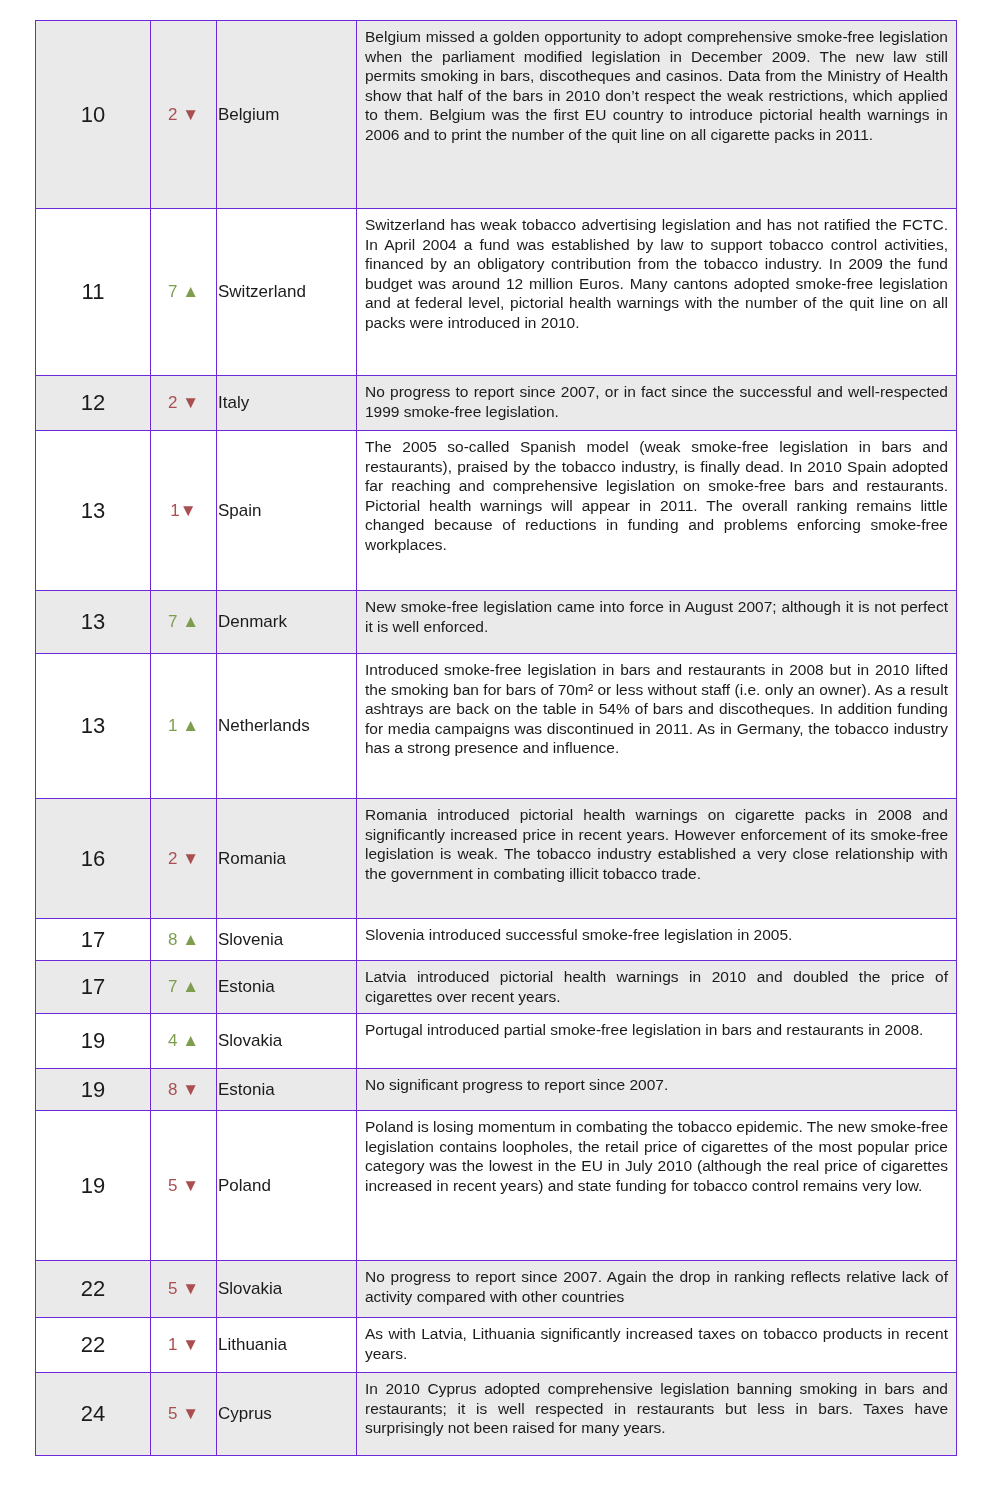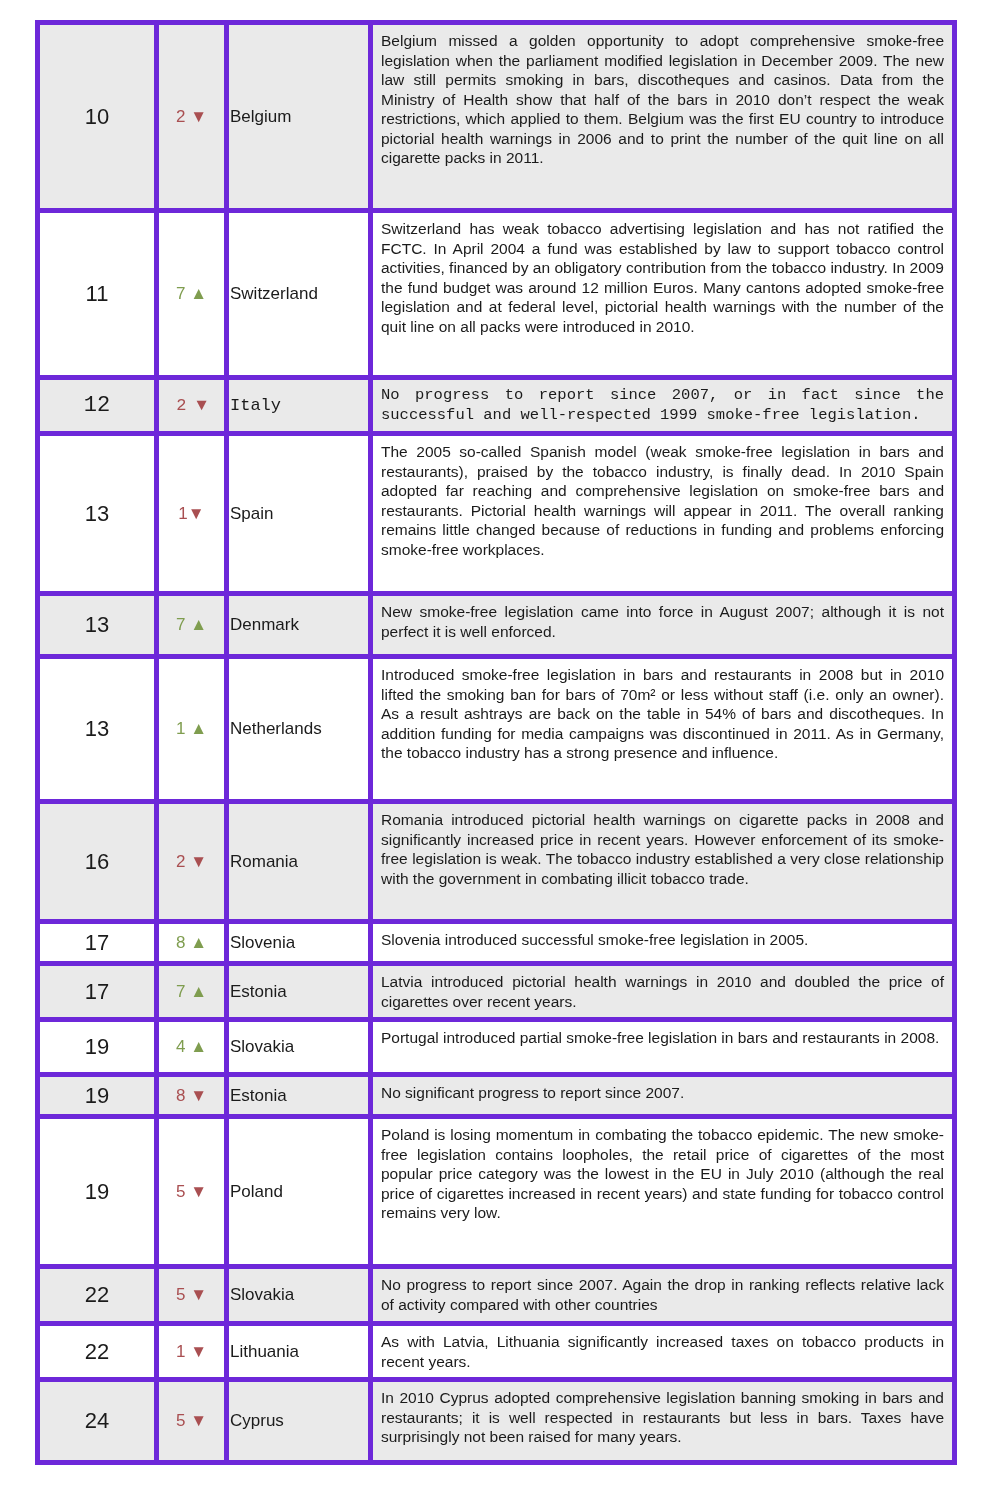--- a/index.html
+++ b/index.html
@@ -17,21 +17,21 @@
   }
   table.ranking {
     position: absolute;
     left: 35px;
     top: 20px;
     width: 922px;
     border-collapse: collapse;
     table-layout: fixed;
   }
   table.ranking td {
-    border: 5px solid #6d28d9;
+    border: 1px solid #6d28d9;
     color: #1b1b1b;
   }
   tr.row:nth-child(odd) {
     background: #eaeaea;
   }
   tr.row:nth-child(even) {
     background: #ffffff;
   }
   td.rank {
     width: 112px;
@@ -57,21 +57,21 @@
   td.comment {
     text-align: justify;
     vertical-align: top;
     font-size: 15.5px;
     line-height: 19.5px;
     padding: 6px 8px;
   }
   
   tr.row:nth-child(1)  { height: 188px; }
   tr.row:nth-child(2)  { height: 167px; }
-  tr.row:nth-child(3)  { height: 55px; font-family: Liberation Mono, monospace;  }
+  tr.row:nth-child(3)  { height: 55px;  }
   tr.row:nth-child(4)  { height: 160px; }
   tr.row:nth-child(5)  { height: 63px;  }
   tr.row:nth-child(6)  { height: 145px; }
   tr.row:nth-child(7)  { height: 120px; }
   tr.row:nth-child(8)  { height: 42px;  }
   tr.row:nth-child(9)  { height: 53px;  }
   tr.row:nth-child(10) { height: 55px;  }
   tr.row:nth-child(11) { height: 42px;  }
   tr.row:nth-child(12) { height: 150px; }
   tr.row:nth-child(13) { height: 57px;  }

